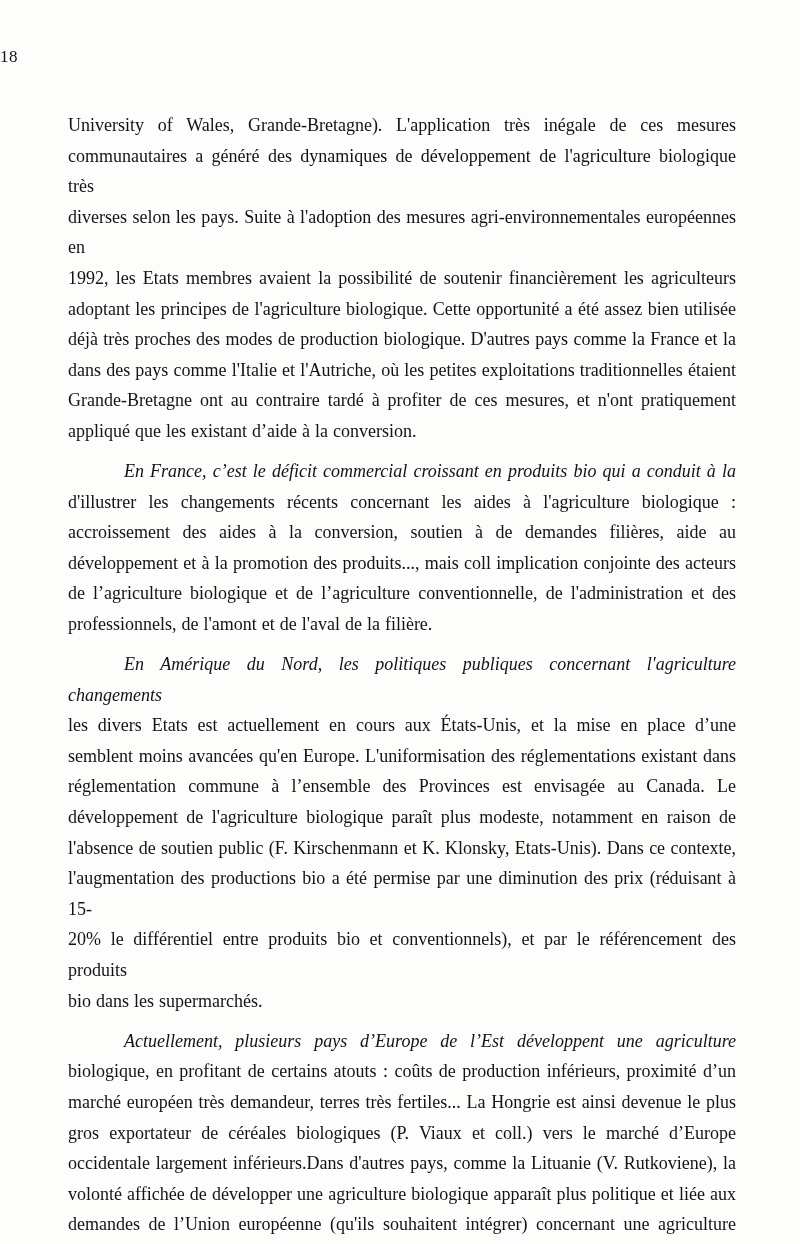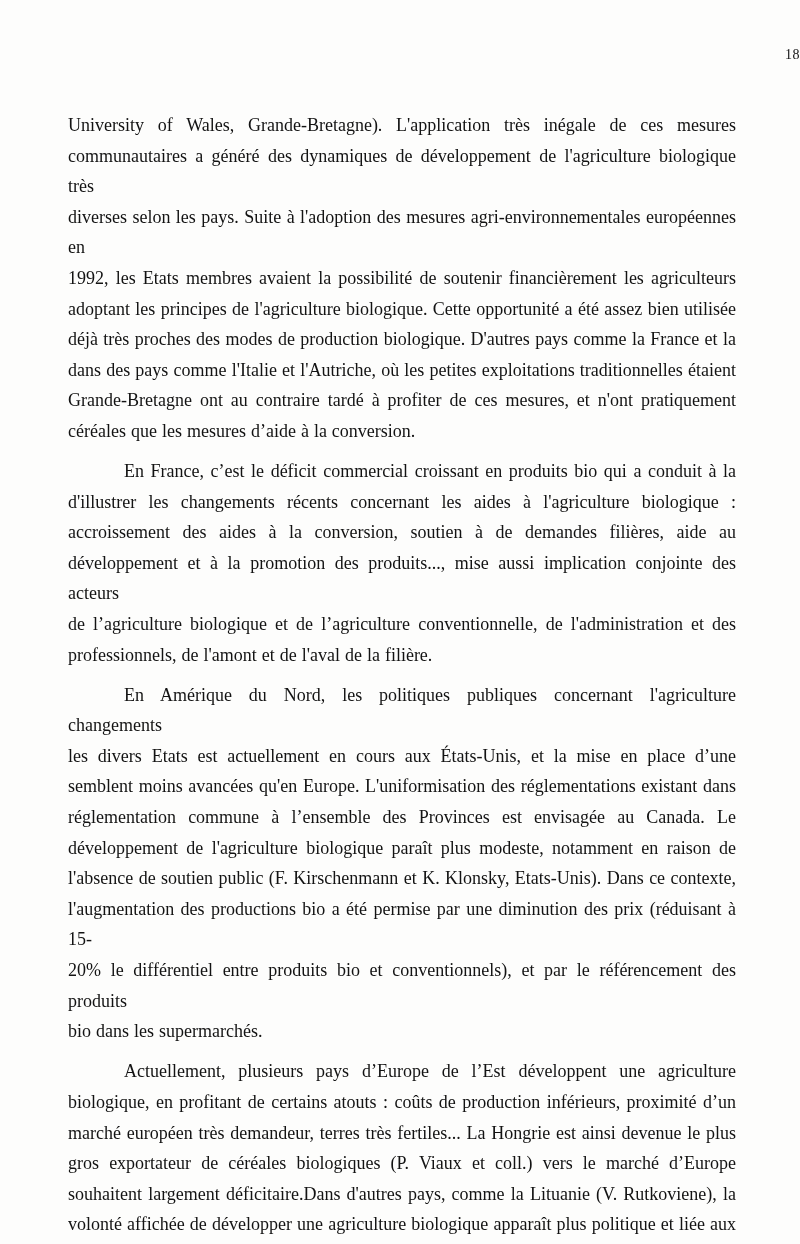--- a/index.html
+++ b/index.html
@@ -14,22 +14,22 @@
     background: #fdfdfc;
     color: #131313;
     font-family: "Liberation Serif", "DejaVu Serif", serif;
     overflow: hidden;
   }
   .page-number {
     position: absolute;
     top: 47px;
     left: 0;
     width: 100%;
-    text-align: right;
-    font-size: 14px;
+    text-align: left;
+    font-size: 17px;
     letter-spacing: 0.5px;
   }
   .text-body {
     position: absolute;
     top: 110px;
     left: 68px;
     width: 668px;
     font-size: 18px;
     line-height: 30.6px;
   }
@@ -39,61 +39,62 @@
   .line {
     text-align: justify;
     white-space: normal;
     word-spacing: 0.5px;
   }
   .line.just {
     text-align-last: justify;
   }
   .line.indent {
     text-indent: 56px;
+    font-style: italic;
   }
 </style>
 </head>
 <body>
 
 <div class="page">
   <div class="page-number">18</div>
   <div class="text-body">
       <div class="paragraph">
         <div class="line just">University of Wales, Grande-Bretagne). L'application très inégale de ces mesures</div>
         <div class="line just">communautaires a généré des dynamiques de développement de l'agriculture biologique très</div>
         <div class="line just">diverses selon les pays. Suite à l'adoption des mesures agri-environnementales européennes en</div>
         <div class="line just">1992, les Etats membres avaient la possibilité de soutenir financièrement les agriculteurs</div>
         <div class="line just">adoptant les principes de l'agriculture biologique. Cette opportunité a été assez bien utilisée</div>
         <div class="line just">déjà très proches des modes de production biologique. D'autres pays comme la France et la</div>
         <div class="line just">dans des pays comme l'Italie et l'Autriche, où les petites exploitations traditionnelles étaient</div>
         <div class="line just">Grande-Bretagne ont au contraire tardé à profiter de ces mesures, et n'ont pratiquement</div>
-        <div class="line">céréales que les mesures d’aide à la conversion.</div>
+        <div class="line">appliqué que les existant d’aide à la conversion.</div>
       </div>
       <div class="paragraph">
         <div class="line just indent">En France, c’est le déficit commercial croissant en produits bio qui a conduit à la</div>
         <div class="line just">d'illustrer les changements récents concernant les aides à l'agriculture biologique :</div>
         <div class="line just">accroissement des aides à la conversion, soutien à de demandes filières, aide au</div>
-        <div class="line just">développement et à la promotion des produits..., mise aussi implication conjointe des acteurs</div>
+        <div class="line just">développement et à la promotion des produits..., mais coll implication conjointe des acteurs</div>
         <div class="line just">de l’agriculture biologique et de l’agriculture conventionnelle, de l'administration et des</div>
         <div class="line">professionnels, de l'amont et de l'aval de la filière.</div>
       </div>
       <div class="paragraph">
         <div class="line just indent">En Amérique du Nord, les politiques publiques concernant l'agriculture changements</div>
         <div class="line just">les divers Etats est actuellement en cours aux États-Unis, et la mise en place d’une</div>
         <div class="line just">semblent moins avancées qu'en Europe. L'uniformisation des réglementations existant dans</div>
         <div class="line just">réglementation commune à l’ensemble des Provinces est envisagée au Canada. Le</div>
         <div class="line just">développement de l'agriculture biologique paraît plus modeste, notamment en raison de</div>
         <div class="line just">l'absence de soutien public (F. Kirschenmann et K. Klonsky, Etats-Unis). Dans ce contexte,</div>
         <div class="line just">l'augmentation des productions bio a été permise par une diminution des prix (réduisant à 15-</div>
         <div class="line just">20% le différentiel entre produits bio et conventionnels), et par le référencement des produits</div>
         <div class="line">bio dans les supermarchés.</div>
       </div>
       <div class="paragraph">
         <div class="line just indent">Actuellement, plusieurs pays d’Europe de l’Est développent une agriculture</div>
         <div class="line just">biologique, en profitant de certains atouts : coûts de production inférieurs, proximité d’un</div>
         <div class="line just">marché européen très demandeur, terres très fertiles... La Hongrie est ainsi devenue le plus</div>
         <div class="line just">gros exportateur de céréales biologiques (P. Viaux et coll.) vers le marché d’Europe</div>
-        <div class="line just">souhaitent largement déficitaire.Dans d'autres pays, comme la Lituanie (V. Rutkoviene), la</div>
+        <div class="line just">occidentale largement inférieurs.Dans d'autres pays, comme la Lituanie (V. Rutkoviene), la</div>
         <div class="line just">volonté affichée de développer une agriculture biologique apparaît plus politique et liée aux</div>
         <div class="line just">demandes de l’Union européenne (qu'ils souhaitent intégrer) concernant une agriculture plus</div>
       </div>
     </div>
 </div>
 
 </body></html>

